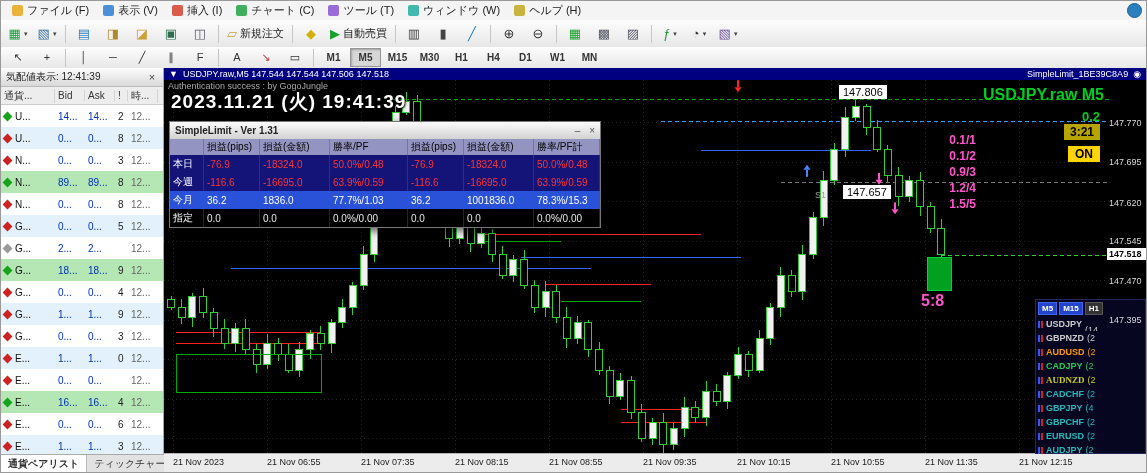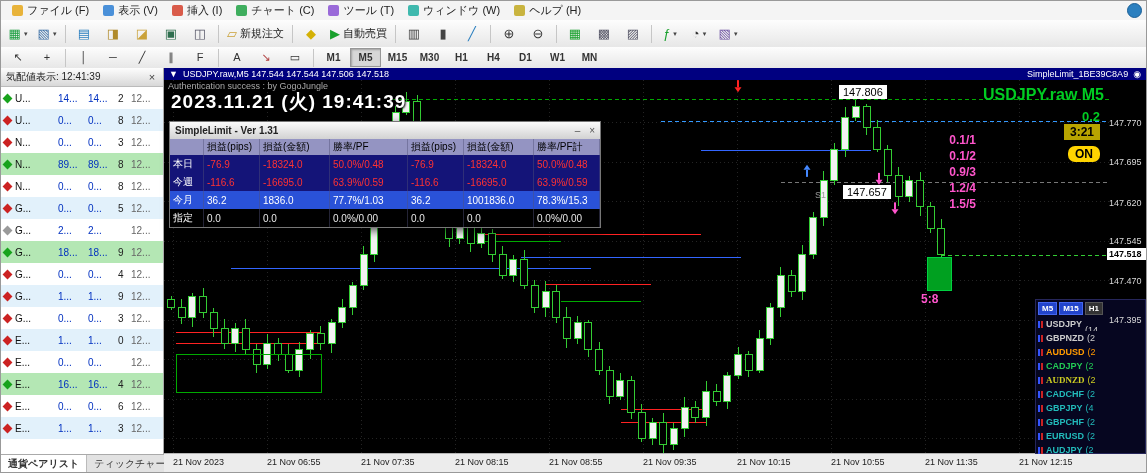--- a/index.html
+++ b/index.html
@@ -64,24 +64,24 @@
   .price-flag{position:absolute;z-index:5;background:#fff;color:#000;font-size:11px;font-weight:normal;
               padding:0 4px;line-height:14px;}
   #peak-label{left:675px;top:17px;}
   #sr-label{left:679px;top:117px;}
   #s1-text{position:absolute;z-index:5;left:651px;top:122px;font-size:9px;color:#999;}
   #sym-overlay{position:absolute;z-index:5;right:42px;top:18px;font-size:16px;font-weight:bold;color:#00cc22;}
   #spread-overlay{position:absolute;z-index:5;right:46px;top:41px;font-size:13px;font-weight:bold;color:#00cc22;}
   #timer-box{position:absolute;z-index:5;right:46px;top:56px;background:#b8a400;color:#000;
              font-size:12px;font-weight:bold;padding:1px 6px;}
   #on-box{position:absolute;z-index:5;right:46px;top:78px;background:#ffd400;color:#000;
-          font-size:12px;font-weight:bold;padding:1px 7px;border-radius:7px;}
+          font-size:12px;font-weight:bold;padding:1px 7px;}
   #counter-stack{position:absolute;z-index:5;right:170px;top:64px;text-align:right;
                  font-size:12px;font-weight:bold;color:#ff55cc;line-height:16px;}
-  #ratio-text{position:absolute;z-index:5;left:757px;top:224px;font-size:12px;font-weight:bold;color:#ff55cc;}
+  #ratio-text{position:absolute;z-index:5;left:757px;top:224px;font-size:16px;font-weight:bold;color:#ff55cc;}
   #price-scale{position:absolute;z-index:6;right:0;top:12px;bottom:0;width:39px;}
   .ps-label{position:absolute;left:2px;font-size:9px;color:#d8d8d8;}
   #current-price{position:absolute;left:0;width:37px;background:#fff;color:#000;font-size:9px;
                  font-weight:bold;padding:1px 2px;}
   #mini-panel{position:absolute;z-index:4;right:0;top:231px;bottom:0;width:111px;background:#060620;
               border:1px solid #26265a;box-sizing:border-box;font-size:9px;padding:1px 2px;}
   .mp-btnrow{display:flex;gap:2px;margin:1px 0 2px 0;}
   .mp-btn{padding:0 3px;font-size:8px;font-weight:bold;color:#fff;background:#2244cc;border:1px solid #4466ee;line-height:11px;}
   .mp-btn.off{background:#333;border-color:#555;}
   .mp-row{display:flex;align-items:center;height:14px;overflow:hidden;white-space:nowrap;}
@@ -267,20 +267,27 @@
       <div class="tf-btn">D1</div>
       <div class="tf-btn">W1</div>
       <div class="tf-btn">MN</div>
     </div>
 
   <div id="market-watch">
     <div class="mw-header">
       <span>気配値表示: 12:41:39</span>
       <span class="mw-close">×</span>
     </div>
+    <div id="mw-cols">
+        <span class="mw-col" style="width: 54px;">通貨...</span>
+        <span class="mw-col" style="width: 30px;">Bid</span>
+        <span class="mw-col" style="width: 30px;">Ask</span>
+        <span class="mw-col" style="width: 13px;">!</span>
+        <span class="mw-col" style="width: 30px;">時...</span>
+      </div>
     <div id="mw-rows">
         <div class="mw-row">
           <span class="mw-cell mw-sym" style="width: 54px; padding-left: 0px;">
             <span class="dot" style="background: rgb(24, 163, 28);"></span>
             <span>U...</span>
           </span>
           <span class="mw-cell mw-bid" style="width: 30px;">14...</span>
           <span class="mw-cell mw-ask" style="width: 30px;">14...</span>
           <span class="mw-cell mw-alert" style="width: 13px;">2</span>
           <span class="mw-cell mw-time" style="width: 30px;">12...</span>

